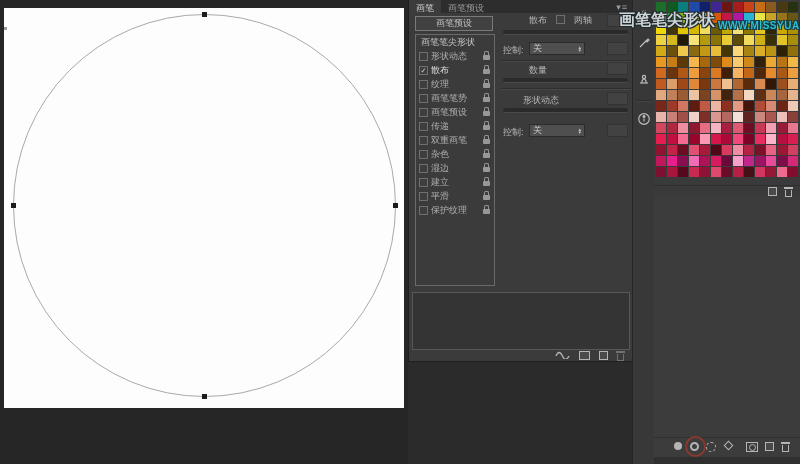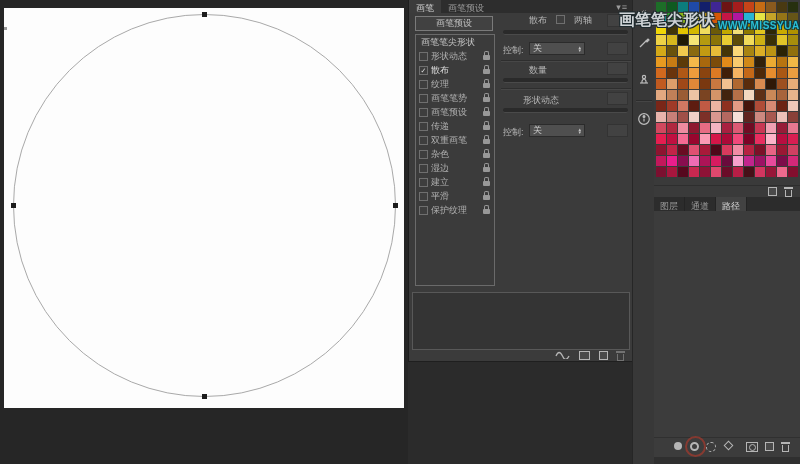--- a/index.html
+++ b/index.html
@@ -484,25 +484,20 @@
           <div class="swatch" style="background: rgb(238, 106, 142);"></div>
           <div class="swatch" style="background: rgb(130, 14, 46);"></div>
         </div>
       <div id="swatches-footer">
           <span class="ic ic-new"></span>
           <span class="ic ic-trash"></span>
         </div>
     </div>
 
     <div id="paths-panel">
-      <div class="pp-tabs" id="pp-tabs">
-          <div class="pp-tab">图层</div>
-          <div class="pp-tab">通道</div>
-          <div class="pp-tab active">路径</div>
-        </div>
       <div id="paths-footer">
         <div class="annotation-ring"></div>
       <span class="ic ic-dot" style="left: 20px;"></span>
           <span class="ic ic-ring" style="left: 36px;"></span>
           <span class="ic ic-dashed" style="left: 52px;"></span>
           <span class="ic ic-diamond" style="left: 71px;"></span>
           <span class="ic ic-mask" style="left: 92px;"></span>
           <span class="ic ic-new" style="left: 111px;"></span>
           <span class="ic ic-trash" style="left: 128px;"></span>
         </div>

